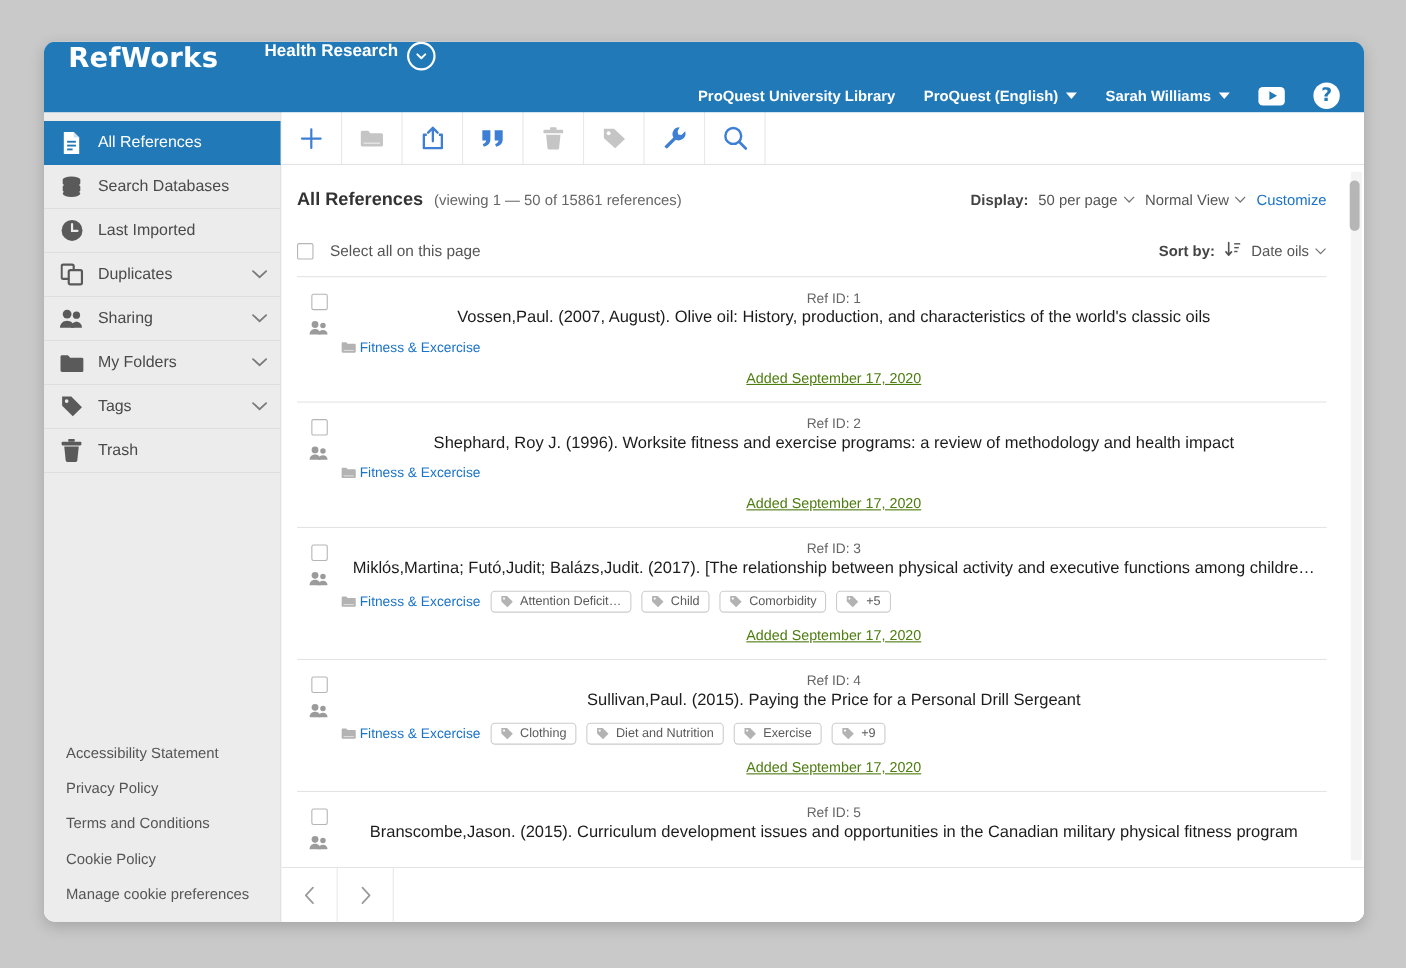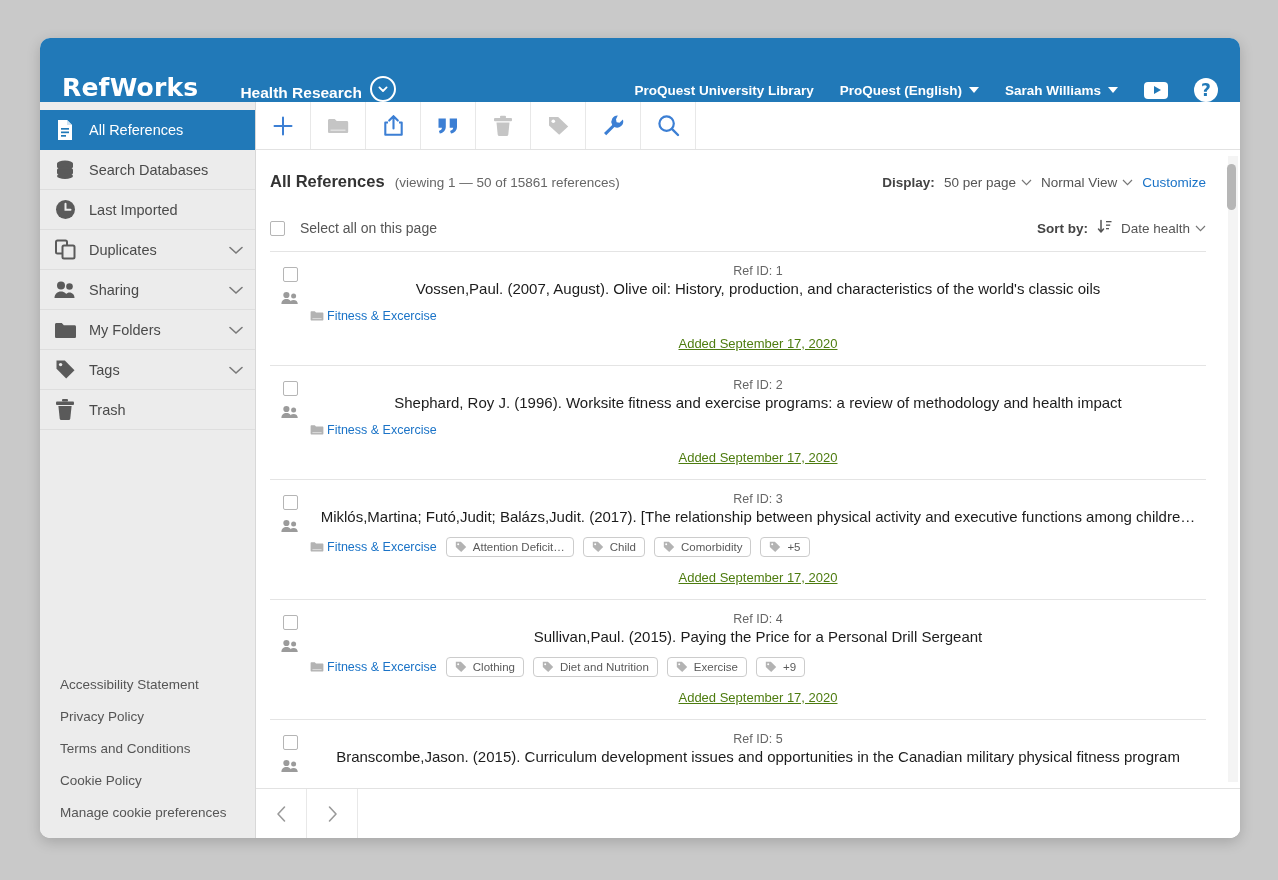--- a/index.html
+++ b/index.html
@@ -23,21 +23,21 @@
     display: flex;
     flex-direction: column;
   }
 
   
   #topbar {
     height: 64px;
     background: #2179b8;
     flex: 0 0 64px;
     display: flex;
-    align-items: flex-end;
+    align-items: flex-start;
     padding: 0 22px 0 22px;
     color: #fff;
     position: relative;
   }
   #brand {
     font-size: 25px;
     font-weight: bold;
     letter-spacing: .2px;
     margin-right: 42px;
     font-family: "DejaVu Sans", sans-serif;
@@ -559,21 +559,21 @@
               <span class="lbl">Sort by:</span>
               <span>
                 <svg width="15" height="15" viewBox="0 0 15 15">
                     <path d="M4 1.5v11.5M4 13 L1.5 10M4 13 L6.5 10" fill="none" stroke="#555" stroke-width="1.5" stroke-linecap="round"></path>
                     <rect x="9" y="2" width="5.5" height="1.3" fill="#555"></rect>
                     <rect x="9" y="5.5" width="4.2" height="1.3" fill="#555"></rect>
                     <rect x="9" y="9" width="3" height="1.3" fill="#555"></rect>
                   </svg>
               </span>
               <span class="dd">
-                <span>Date health</span>
+                <span>Date oils</span>
                 <svg class="chev-sm" viewBox="0 0 11 7">
                     <path d="M1 1 L5.5 5.6 L10 1" fill="none" stroke="#777" stroke-width="1.2"></path>
                   </svg>
               </span>
             </div>
           </div>
 
           <div id="ref-list">
               <div class="ref-row">
                 <div class="ref-gutter">

